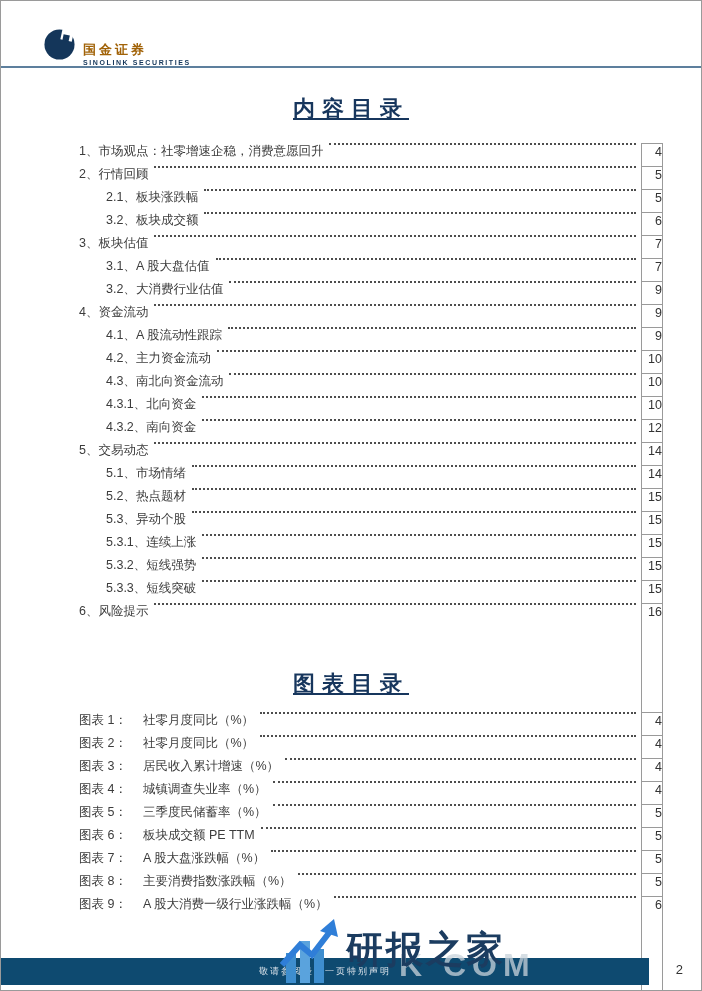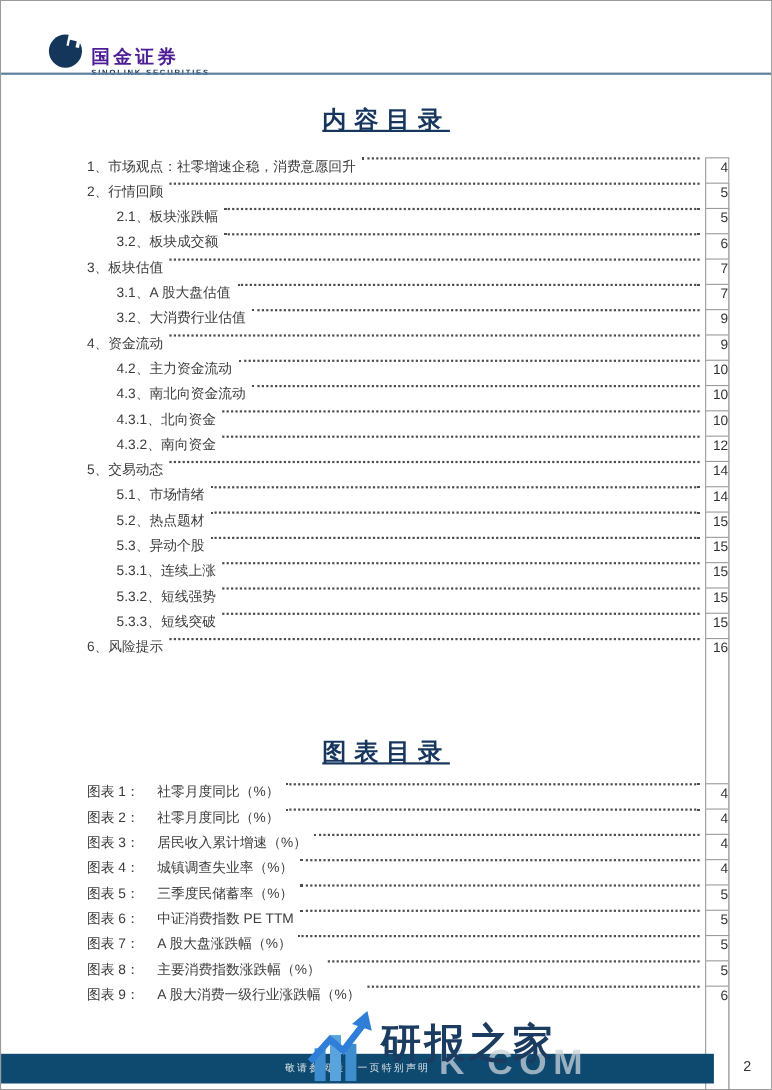--- a/index.html
+++ b/index.html
@@ -10,21 +10,21 @@
     background:#ffffff;
     border:1px solid #9a9a9a;
     font-family:"Liberation Sans","DejaVu Sans",sans-serif;
     overflow:hidden;
   }
   
   .header{position:absolute;top:0;left:0;right:0;height:65px;background:#ffffff;}
   .brand{position:absolute;top:22px;left:42px;display:flex;align-items:center;}
   .brand-icon{width:33px;height:33px;margin-right:7px;}
   .brand-text{display:flex;flex-direction:column;line-height:1;}
-  .brand-cn{font-size:17px;font-weight:bold;color:#4c1d95;letter-spacing:3px;margin-top:20px;}
+  .brand-cn{font-size:13px;font-weight:bold;color:#a16207;letter-spacing:3px;margin-top:20px;}
   .brand-en{font-size:7px;color:#14365a;letter-spacing:1.6px;margin-top:3px;font-weight:bold;}
   .header-rule{position:absolute;top:65px;left:0;right:0;height:2px;background:#5d7f9d;}
   
   .sec-title{
     position:absolute;left:0;right:0;text-align:center;
     font-size:22px;font-weight:bold;color:#17365d;letter-spacing:7px;
     font-family:"Liberation Serif","DejaVu Serif",serif;
     text-decoration:underline;
   }
   #toc-title{top:93px;}
@@ -127,20 +127,25 @@
         <span class="label">3.2、大消费行业估值</span>
         <span class="dots"></span>
         <span class="page">9</span>
       </div>
     <div class="toc-row lvl1">
         <span class="label">4、资金流动</span>
         <span class="dots"></span>
         <span class="page">9</span>
       </div>
     <div class="toc-row lvl2">
+        <span class="label">4.1、A 股流动性跟踪</span>
+        <span class="dots"></span>
+        <span class="page">9</span>
+      </div>
+    <div class="toc-row lvl2">
         <span class="label">4.2、主力资金流动</span>
         <span class="dots"></span>
         <span class="page">10</span>
       </div>
     <div class="toc-row lvl2">
         <span class="label">4.3、南北向资金流动</span>
         <span class="dots"></span>
         <span class="page">10</span>
       </div>
     <div class="toc-row lvl2">
@@ -217,21 +222,21 @@
         <span class="label"><span class="fig-num">图表 4：</span><span>城镇调查失业率（%）</span></span>
         <span class="dots"></span>
         <span class="page">4</span>
       </div>
     <div class="toc-row lvl1">
         <span class="label"><span class="fig-num">图表 5：</span><span>三季度民储蓄率（%）</span></span>
         <span class="dots"></span>
         <span class="page">5</span>
       </div>
     <div class="toc-row lvl1">
-        <span class="label"><span class="fig-num">图表 6：</span><span>中证消费指数 PE TTM</span></span>
+        <span class="label"><span class="fig-num">图表 6：</span><span>板块成交额 PE TTM</span></span>
         <span class="dots"></span>
         <span class="page">5</span>
       </div>
     <div class="toc-row lvl1">
         <span class="label"><span class="fig-num">图表 7：</span><span>A 股大盘涨跌幅（%）</span></span>
         <span class="dots"></span>
         <span class="page">5</span>
       </div>
     <div class="toc-row lvl1">
         <span class="label"><span class="fig-num">图表 8：</span><span>主要消费指数涨跌幅（%）</span></span>

